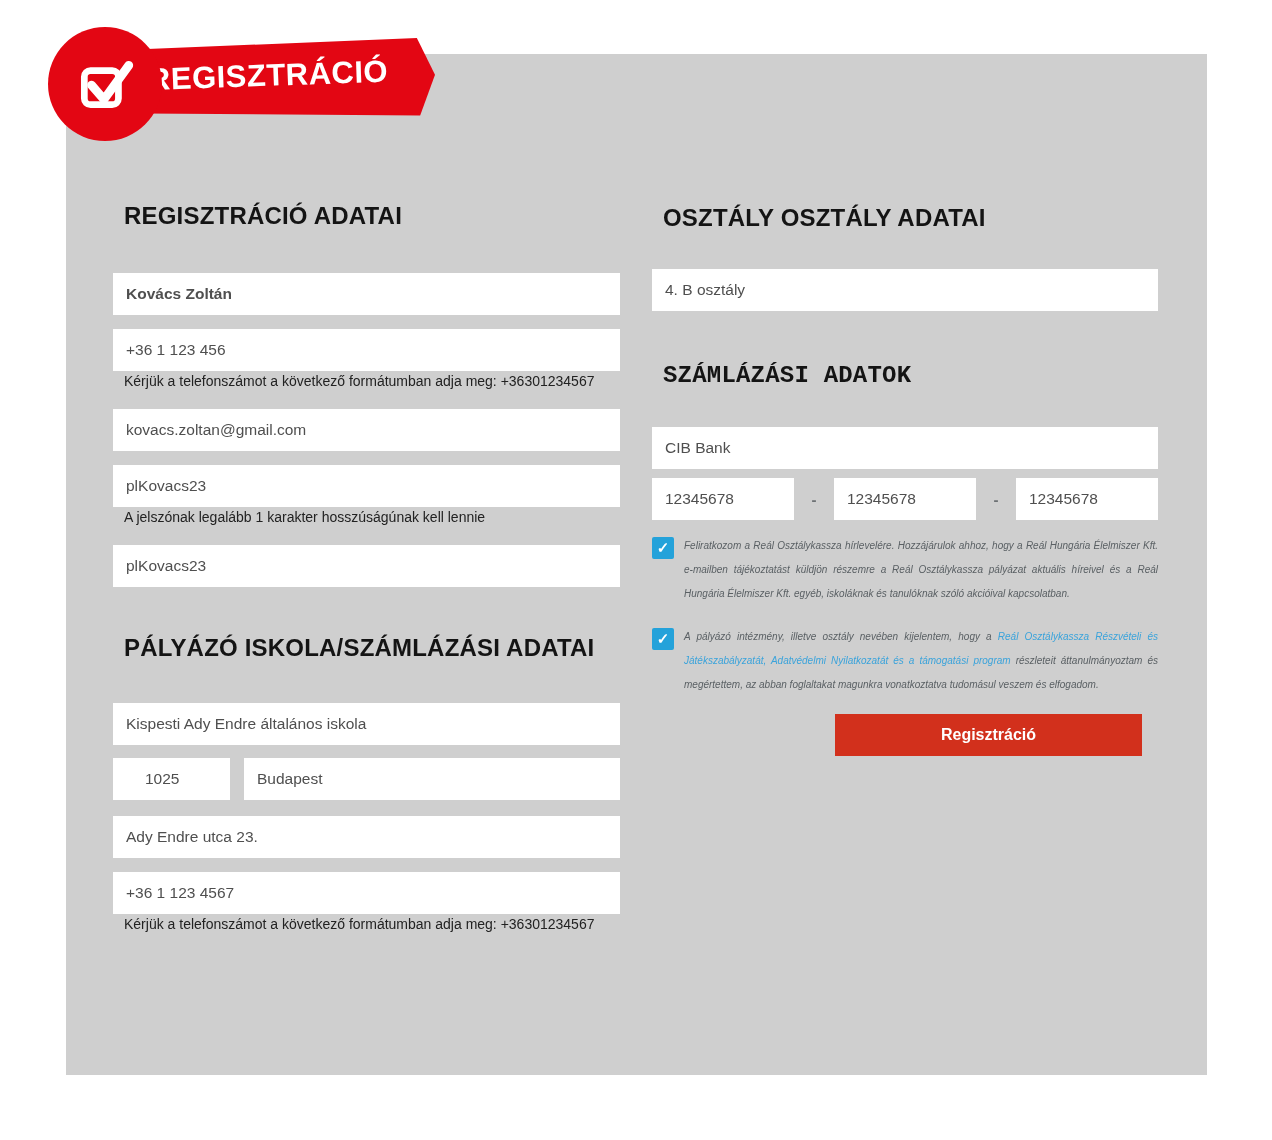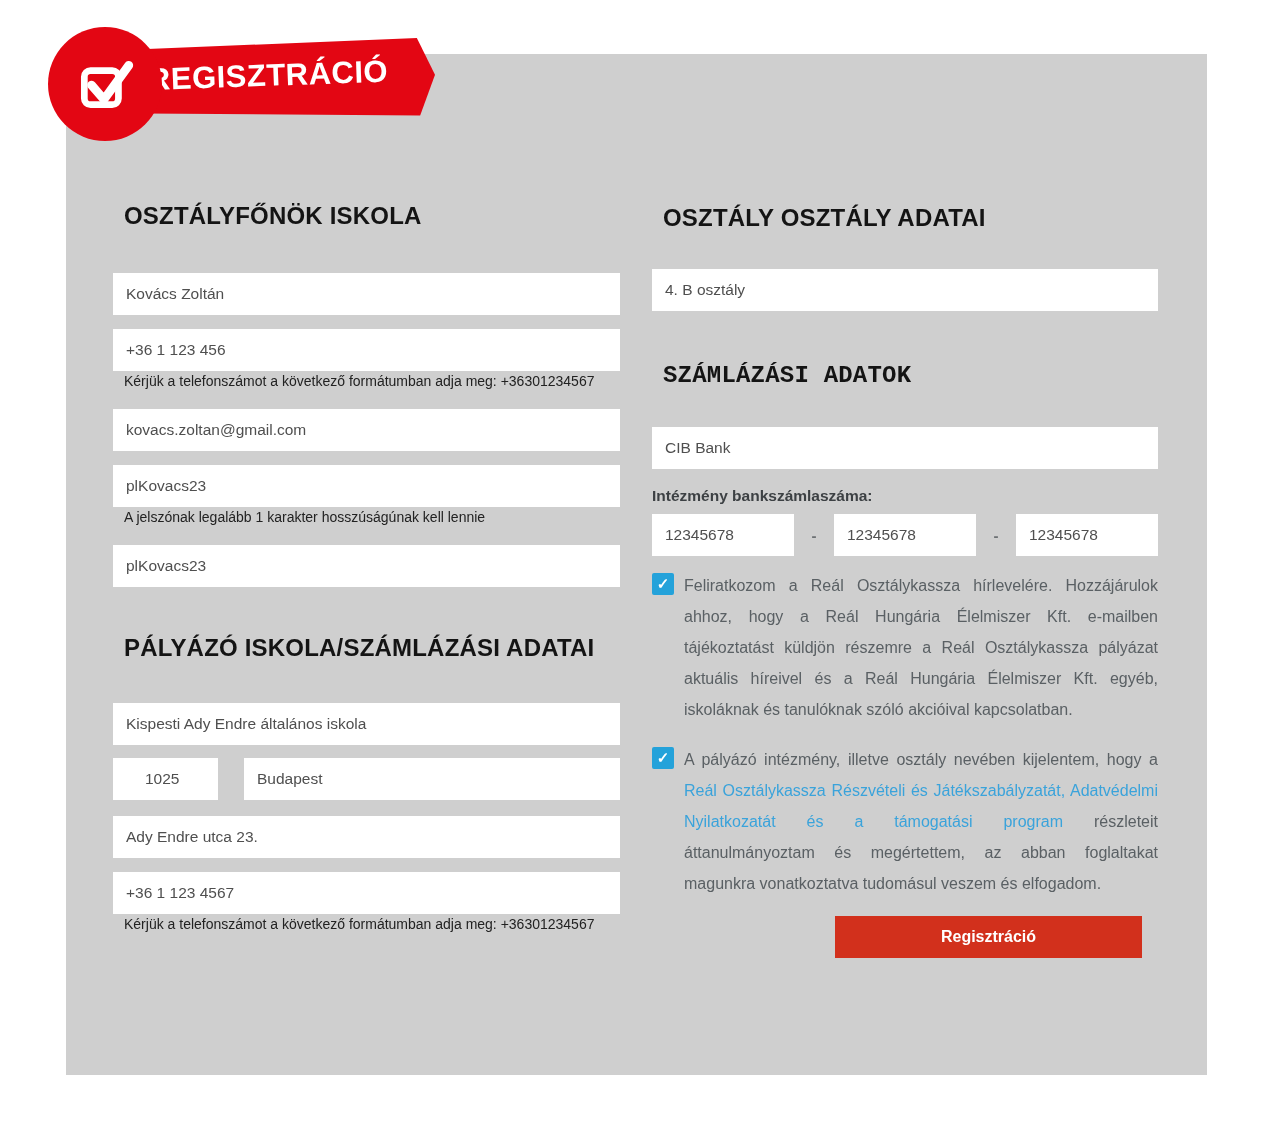--- a/index.html
+++ b/index.html
@@ -53,33 +53,33 @@
     padding: 0 12px 0 13px;
   }
   .hint {
     padding-left: 11px;
     font-size: 14px;
     line-height: 20px;
     color: #222222;
   }
 
   
-  .mt-43 { margin-top: 43px; }
+  .mt-43 { margin-top: 43px; font-weight: bold; }
   .mt-41 { margin-top: 41px; }
   .mt-18 { margin-top: 18px; }
   .mt-16 { margin-top: 16px; }
   .mt-14 { margin-top: 14px; }
   .mt-13 { margin-top: 13px; }
   .h-school { margin-top: 47px !important; }
 
   .ziprow {
     display: flex;
     justify-content: space-between;
   }
-  .ziprow .zip  { width: 105px; padding-left: 32px; }
+  .ziprow .zip  { width: 117px; padding-left: 32px; }
   .ziprow .city { width: 376px; }
 
   
   .mt-37 { margin-top: 37px; }
   .h-billing { margin-top: 51px !important; font-family: Liberation Mono, monospace; }
   .acct-label {
     margin-top: 18px;
     font-size: 15.5px;
     line-height: 18px;
     font-weight: bold;
@@ -121,23 +121,24 @@
     color: #ffffff;
     font-size: 15px;
     font-weight: bold;
     line-height: 1;
     transform: translateY(-1px);
   }
   .consent-text {
     margin: 0 0 0 32px;
     width: 474px;
     text-align: justify;
-    font-size: 16px;
-    line-height: 31px;
+    font-size: 10px;
+    line-height: 24px;
     color: #5a6064;
+    font-style: italic;
   }
   .consent-text a.link {
     color: #3aa3db;
     text-decoration: none;
   }
 
   button.submit {
     display: block;
     margin: 17px 0 0 183px;
     width: 307px;
@@ -188,21 +189,21 @@
   }
 </style>
 </head>
 <body>
 
 <div class="page">
 
   <div class="panel">
 
     <div class="col col-left">
-      <h2 class="section-heading first">OSZTÁLYFŐNÖK ISKOLA</h2>
+      <h2 class="section-heading first">REGISZTRÁCIÓ ADATAI</h2>
 
       <input class="field mt-43" type="text" value="Kovács Zoltán" style="">
       <input class="field mt-14" type="text" value="+36 1 123 456" style="">
       <div class="hint">Kérjük a telefonszámot a következő formátumban adja meg: +36301234567</div>
 
       <input class="field mt-18" type="text" value="kovacs.zoltan@gmail.com" style="">
       <input class="field mt-14" type="text" value="plKovacs23" style="">
       <div class="hint">A jelszónak legalább 1 karakter hosszúságúnak kell lennie</div>
 
       <input class="field mt-18" type="text" value="plKovacs23" style="">
@@ -223,21 +224,20 @@
 
     <div class="col col-right">
       <h2 class="section-heading first">OSZTÁLY OSZTÁLY ADATAI</h2>
 
       <input class="field mt-37" type="text" value="4. B osztály" style="">
 
       <h2 class="section-heading h-billing">SZÁMLÁZÁSI ADATOK</h2>
 
       <input class="field mt-37" type="text" value="CIB Bank" style="">
 
-      <div class="acct-label">Intézmény bankszámlaszáma:</div>
 
       <div class="acct-row">
         <input class="field acct" type="text" value="12345678" style="">
         <span class="dash">-</span>
         <input class="field acct" type="text" value="12345678" style="">
         <span class="dash">-</span>
         <input class="field acct" type="text" value="12345678" style="">
       </div>
 
       <div class="consent">

